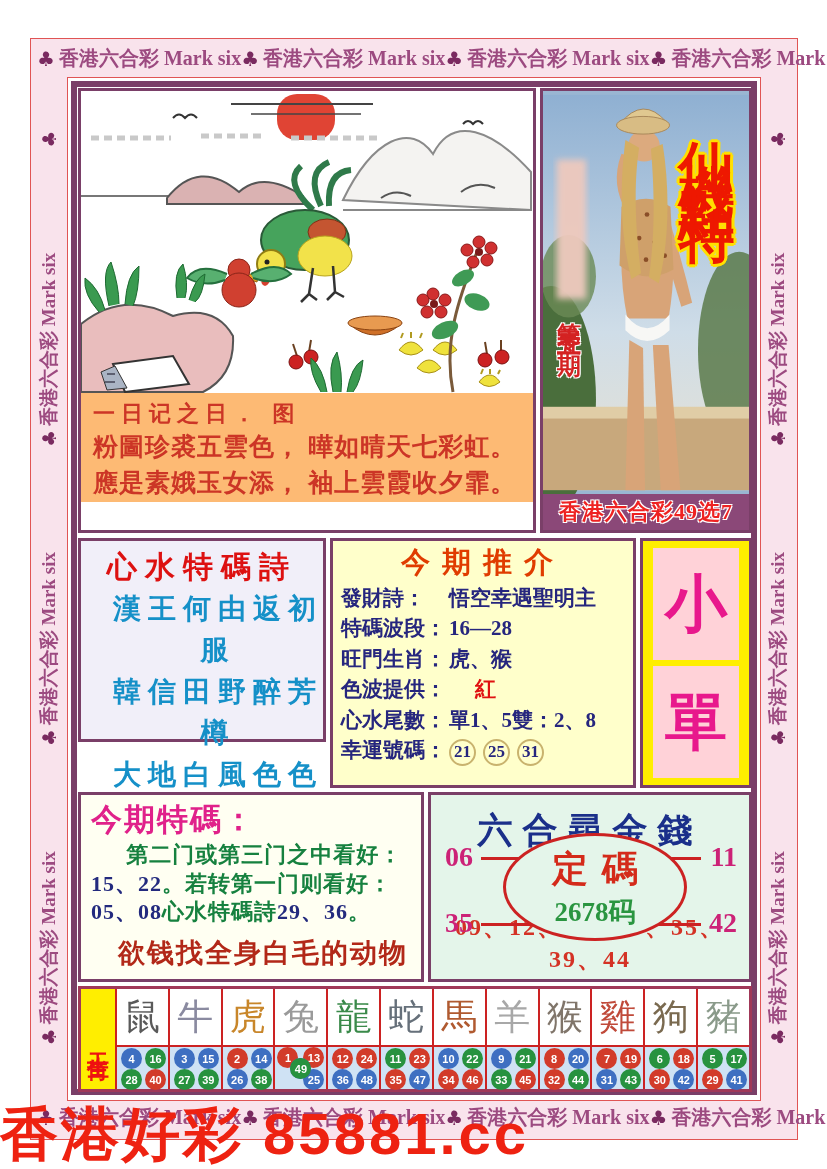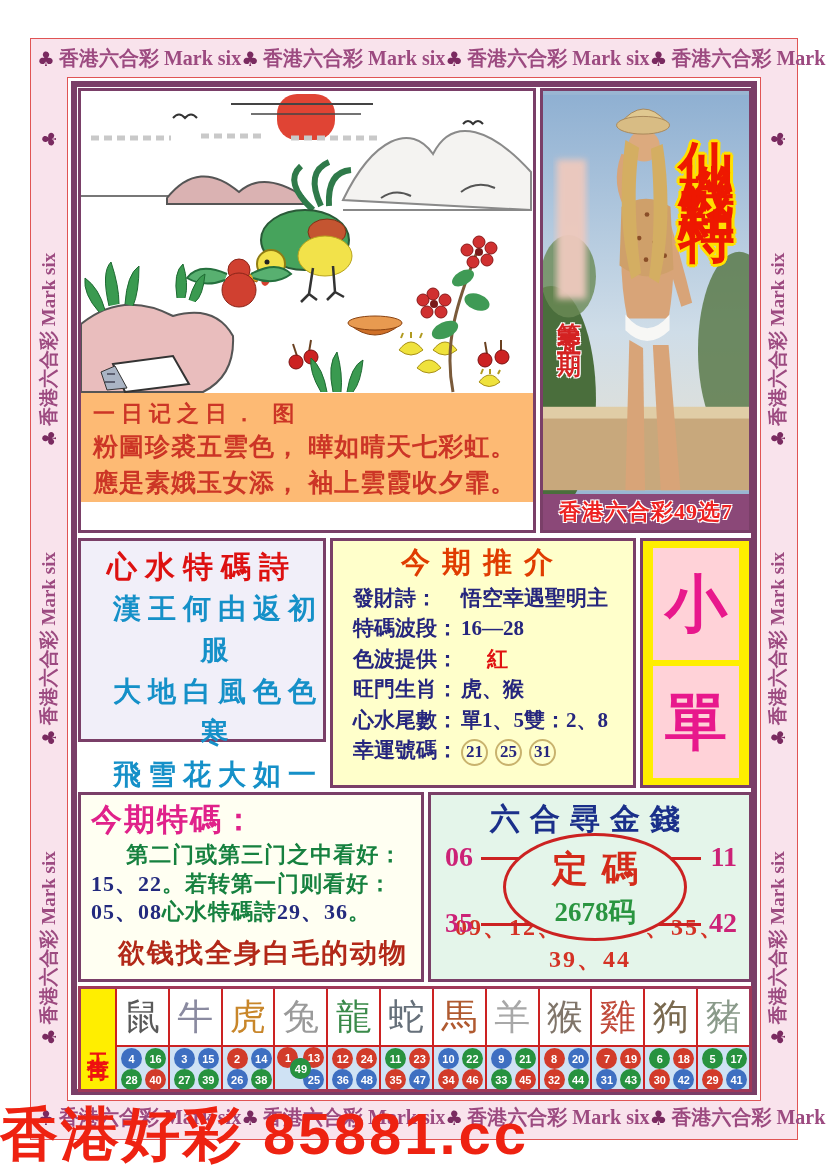--- a/index.html
+++ b/index.html
@@ -38,41 +38,41 @@
       font-size:56px;font-weight:bold;letter-spacing:22px;
       text-shadow:-2px -2px 0 #ffe000,2px -2px 0 #ffe000,-2px 2px 0 #ffe000,2px 2px 0 #ffe000,0 3px 0 #ffe000,0 -3px 0 #ffe000,3px 0 0 #ffe000,-3px 0 0 #ffe000;}
   #issue-col{left:10px;top:212px;writing-mode:vertical-rl;text-orientation:upright;color:#d42222;
       font-size:24px;font-weight:bold;letter-spacing:6px;
       text-shadow:-1px -1px 0 #fff,1px -1px 0 #fff,-1px 1px 0 #fff,1px 1px 0 #fff;}
   
   #poem-box{left:78px;top:538px;width:248px;height:204px;background:#f1eff9;text-align:center;}
   #poem-box .ptitle{color:#dd1111;font-weight:bold;font-size:30px;letter-spacing:8px;margin-top:6px;}
   #poem-box .pline{color:#1590c8;font-weight:bold;font-size:28px;letter-spacing:7px;line-height:1.48;padding-left:32px;}
   
-  #rec-box{left:330px;top:538px;width:306px;height:250px;background:#ffffcb;padding:2px 20px;}
+  #rec-box{left:330px;top:538px;width:306px;height:250px;background:#ffffcb;padding:2px 8px;}
   #rec-box .rtitle{color:#e03c00;font-weight:bold;font-size:29px;letter-spacing:12px;text-align:center;}
   .rrow{color:#26267e;font-weight:bold;font-size:21px;line-height:1.45;white-space:nowrap;}
   .rlabel{display:inline-block;min-width:108px;}
   .rval.redval{color:#e01111;padding-left:26px;}
   .circ{display:inline-flex;align-items:center;justify-content:center;width:27px;height:27px;border:2px solid #c9b36e;
         border-radius:50%;font-size:17px;margin-right:7px;color:#26267e;box-sizing:border-box;}
   
   #xd-box{left:640px;top:538px;width:112px;height:250px;background:#ffee00;padding:7px 10px;display:flex;
           flex-direction:column;gap:6px;}
   .xd-cell{flex:1;background:#ffd2d8;display:flex;align-items:center;justify-content:center;}
   .xd-char{color:#e8188c;font-size:62px;font-weight:bold;}
   
   #sp-box{left:78px;top:792px;width:346px;height:190px;background:#fffff2;padding:4px 10px;}
   #sp-box .sptitle{color:#e0218a;font-weight:bold;font-size:31px;letter-spacing:2px;}
   #sp-body{font-weight:bold;font-size:22px;line-height:1.3;text-indent:1.6em;letter-spacing:1px;}
   .sg-g{color:#16813f;} .sg-n{color:#232a7e;}
   #sp-hint{color:#b22818;font-weight:bold;font-size:27px;margin-top:8px;text-indent:1em;letter-spacing:2px;}
   
   #gold-box{left:428px;top:792px;width:324px;height:190px;background:#e4f5ea;}
-  #gold-box .gtitle{color:#1a2f8a;font-weight:bold;font-size:30px;letter-spacing:10px;text-align:center;margin-top:4px;}
+  #gold-box .gtitle{color:#1a2f8a;font-weight:bold;font-size:35px;letter-spacing:10px;text-align:center;margin-top:12px;}
   #gold-ellipse{position:absolute;left:72px;top:38px;width:178px;height:102px;border:3px solid #cc2222;border-radius:50%;
         display:flex;flex-direction:column;align-items:center;justify-content:center;background:#e4f5ea;z-index:2;}
   #gold-ellipse .ding{color:#d42a1a;font-weight:bold;font-size:36px;letter-spacing:14px;text-indent:14px;}
   #gold-ellipse .code{color:#2a9540;font-weight:bold;font-size:27px;}
   .gcorner{position:absolute;color:#cc2277;font-weight:bold;font-size:28px;z-index:3;}
   .gc0{left:14px;top:46px;} .gc1{right:12px;top:46px;} .gc2{left:14px;top:112px;} .gc3{right:12px;top:112px;}
   .gline{position:absolute;height:3px;background:#cc2222;z-index:1;}
   .gl0{left:50px;top:62px;width:60px;} .gl1{right:48px;top:62px;width:60px;}
   .gl2{left:50px;top:128px;width:60px;} .gl3{right:48px;top:128px;width:60px;}
   #gold-row{position:absolute;left:0;right:0;bottom:4px;text-align:center;color:#d43225;font-weight:bold;font-size:24px;letter-spacing:2px;}
@@ -318,32 +318,33 @@
     <div class="abs" id="issue-col">第零五二一期</div>
     <div id="photo-strip" class="abs" style="left:0;right:0;bottom:0;">
       <span class="sub">香港六合彩49选7</span>
     </div>
   </div>
 
   <div class="panel" id="poem-box">
     <div class="ptitle">心水特碼詩</div>
     <div id="poem-lines">
         <div class="pline">漢王何由返初服</div>
+        <div class="pline">韓信田野醉芳樽</div>
         <div class="pline">大地白風色色寒</div>
         <div class="pline">飛雪花大如一手</div>
       </div>
   </div>
 
   <div class="panel" id="rec-box">
     <div class="rtitle">今期推介</div>
     <div id="rec-rows">
         <div class="rrow"><span class="rlabel">發財詩：</span><span class="rval">悟空幸遇聖明主</span></div>
         <div class="rrow"><span class="rlabel">特碼波段：</span><span class="rval">16—28</span></div>
+        <div class="rrow"><span class="rlabel">旺門生肖：</span><span class="rval">虎、猴</span></div>
         <div class="rrow"><span class="rlabel">色波提供：</span><span class="rval redval">紅</span></div>
-        <div class="rrow"><span class="rlabel">旺門生肖：</span><span class="rval">虎、猴</span></div>
         <div class="rrow"><span class="rlabel">心水尾數：</span><span class="rval">單1、5雙：2、8</span></div>
         <div class="rrow"><span class="rlabel">幸運號碼：</span><span class="circ">21</span><span class="circ">25</span><span class="circ">31</span></div>
       </div>
   </div>
 
   <div class="panel" id="xd-box">
       <div class="xd-cell">
         <span class="xd-char">小</span>
       </div>
       <div class="xd-cell">

